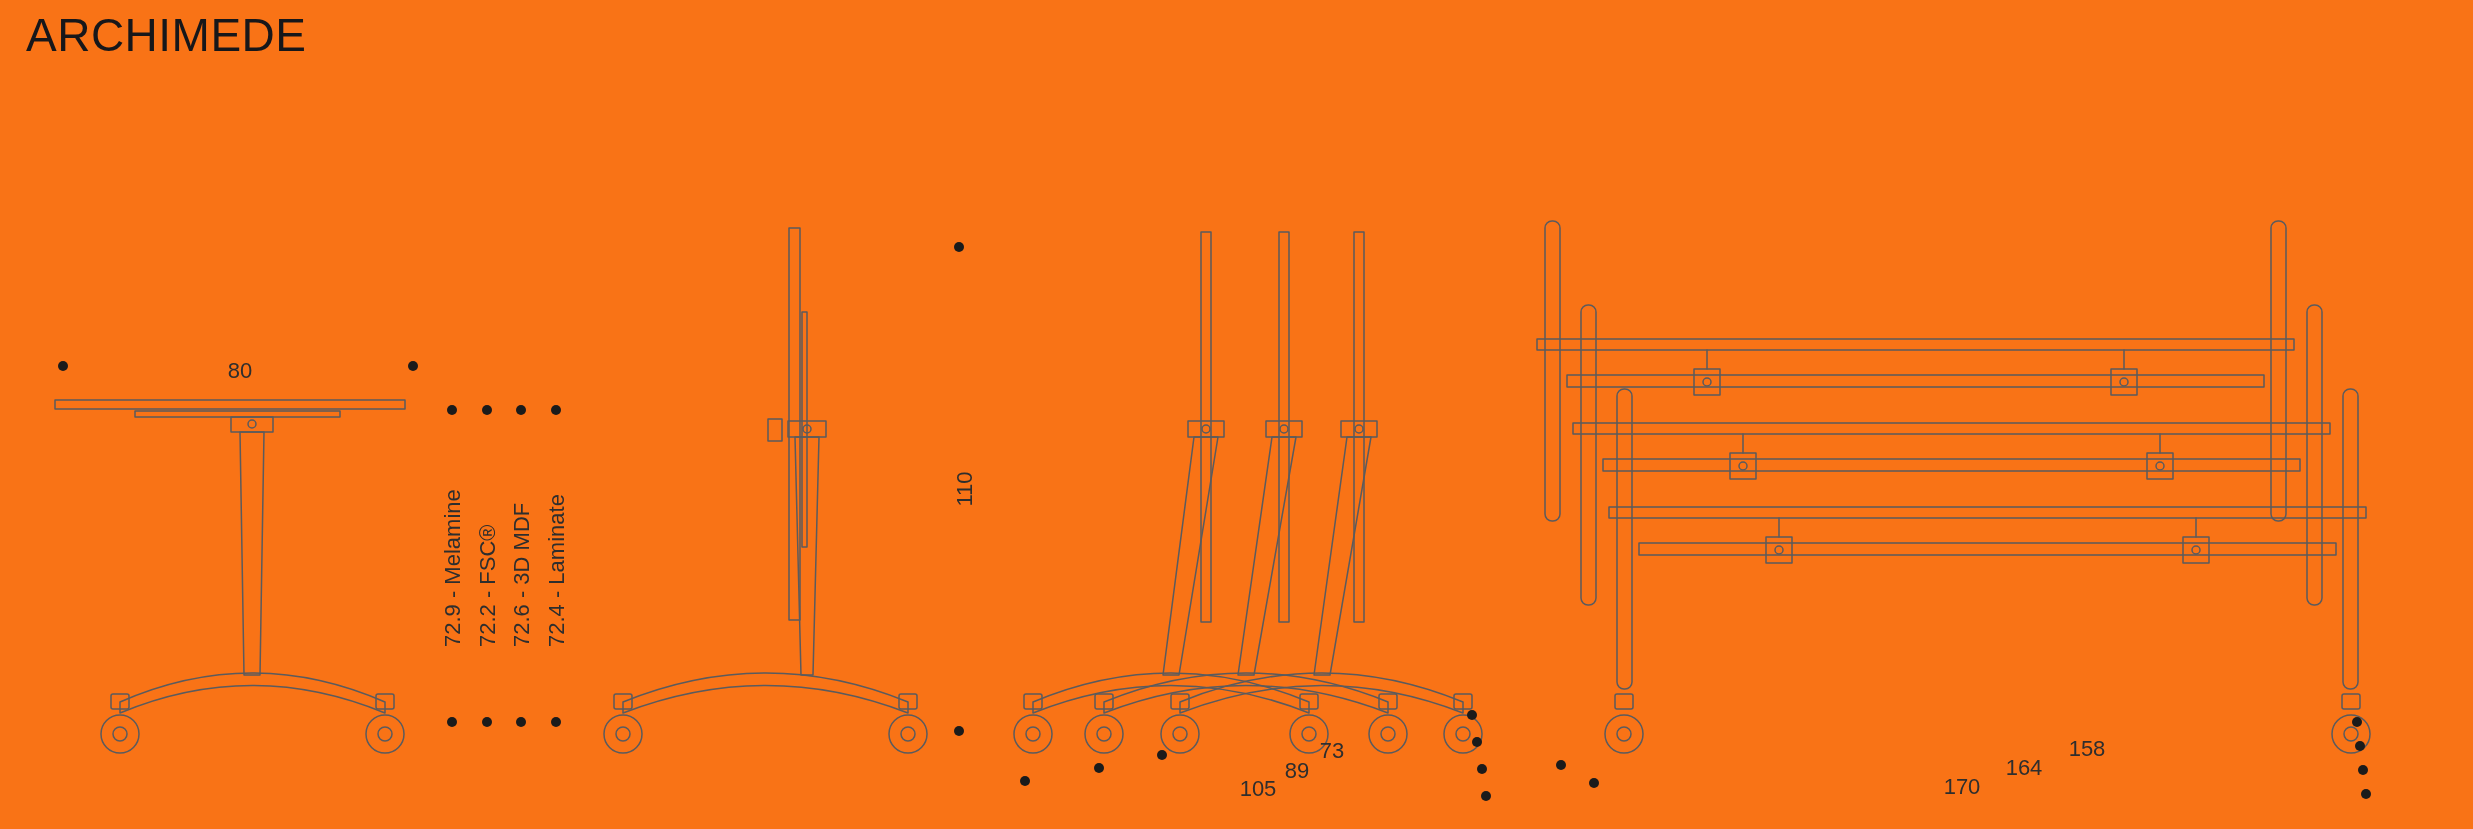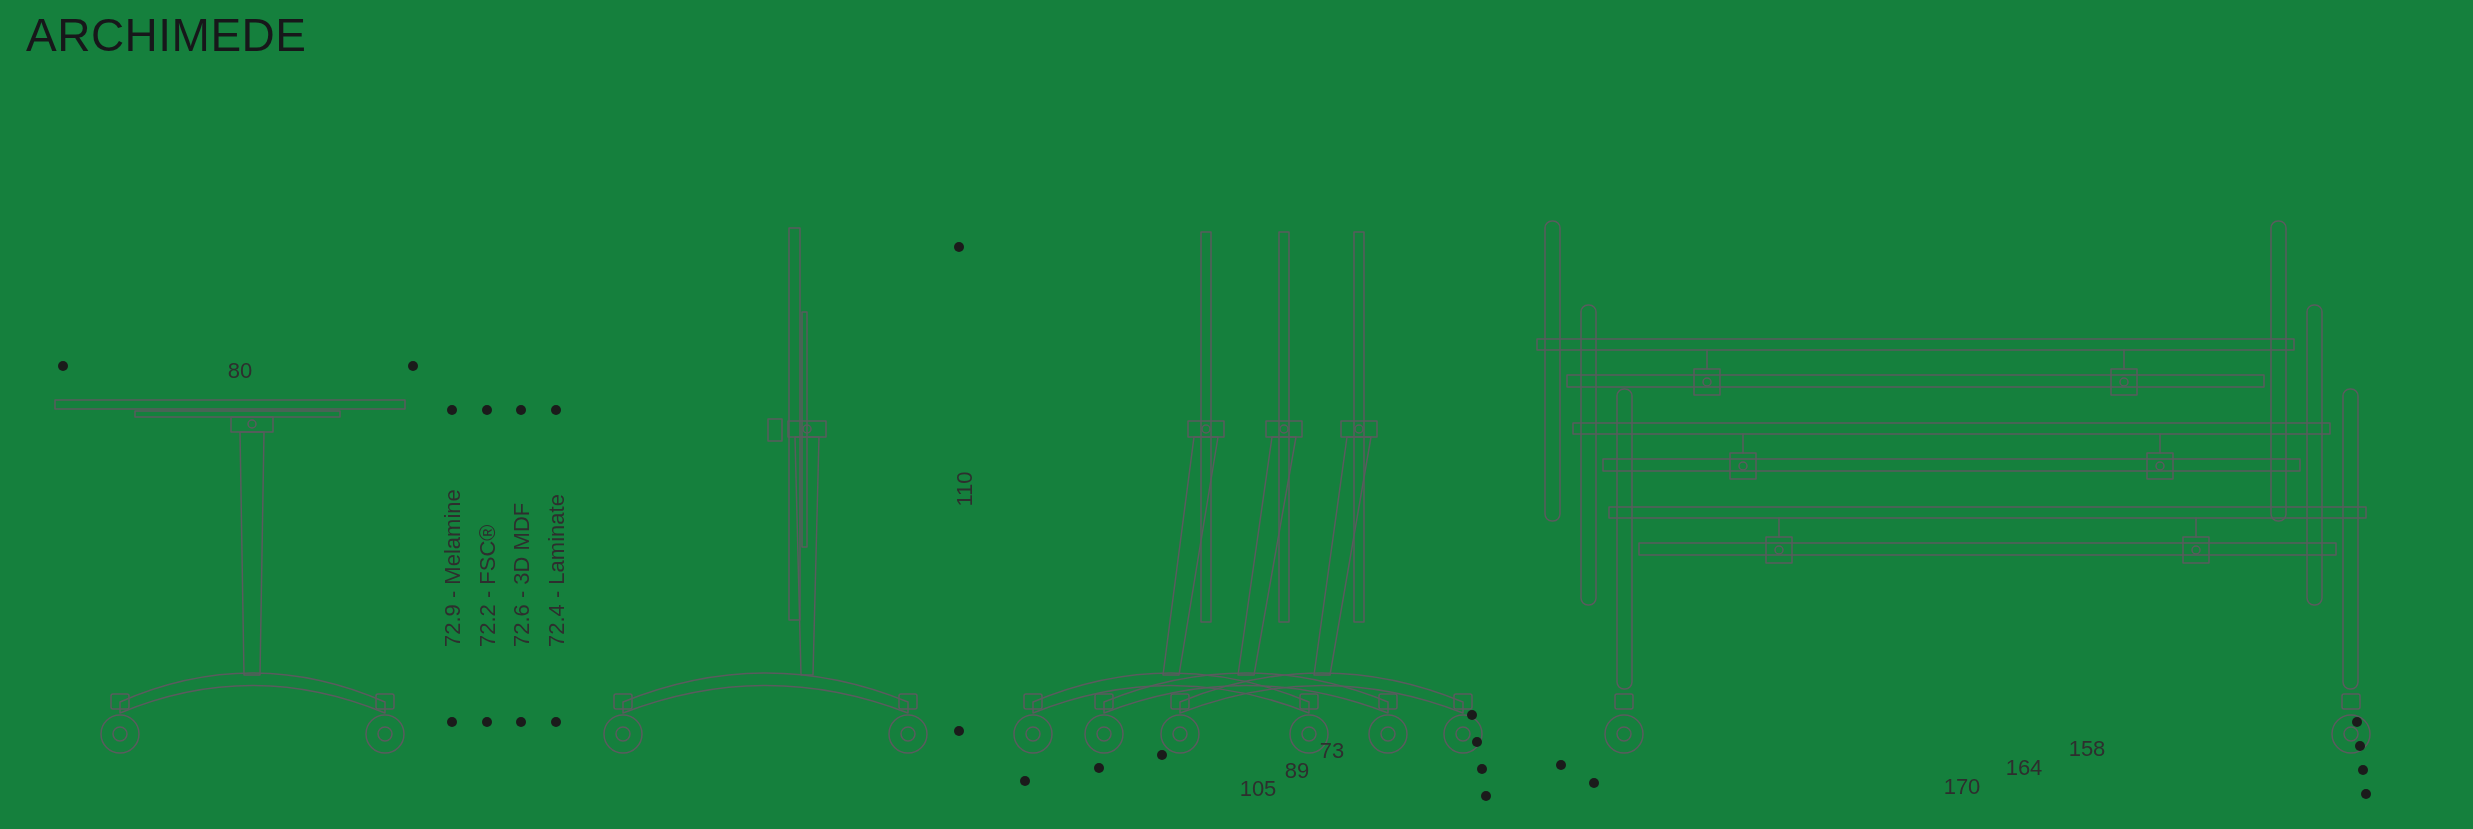--- a/index.html
+++ b/index.html
@@ -1,21 +1,21 @@
 <!DOCTYPE html>
 <html><head>
 <meta charset="utf-8">
 <style>
   html,body{margin:0;padding:0;}
   body{
     width:2473px;height:829px;
     background:#f6f6f6;
     font-family:"Liberation Sans", sans-serif;
   }
-  .page{position:relative;width:2473px;height:829px;background:#15803d;overflow:hidden;}
+  .page{position:relative;width:2473px;height:829px;background:#f97316;overflow:hidden;}
   .page-title{
     position:absolute;left:26px;top:8px;margin:0;
     font-size:46px;font-weight:400;letter-spacing:0.5px;color:#17171a;
     font-family:"Liberation Sans", sans-serif;
   }
   svg.drawing{position:absolute;left:0;top:0;}
   svg .ln{stroke:#5a5b5e;stroke-width:1.5;fill:none;stroke-linecap:round;stroke-linejoin:round;}
   svg .dot{fill:#1b1b1b;stroke:none;}
   svg text{
     font-family:"Liberation Sans", sans-serif;

